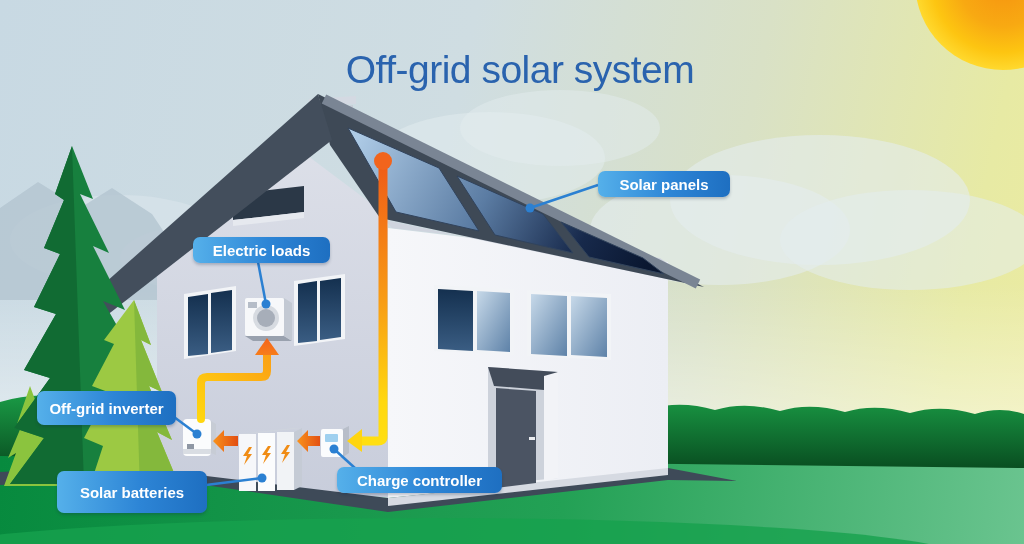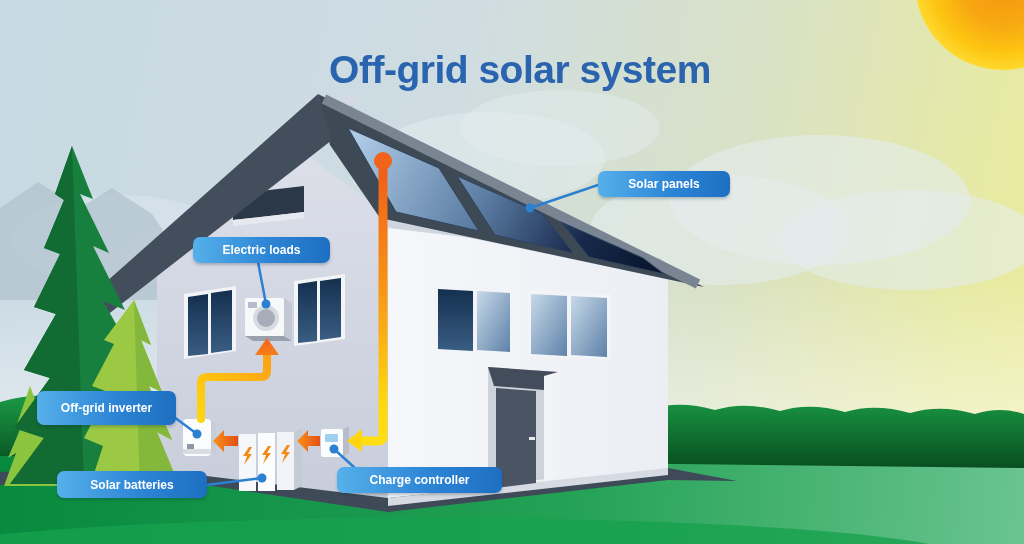--- a/index.html
+++ b/index.html
@@ -3,29 +3,29 @@
 <meta charset="utf-8">
 <style>
   html,body{margin:0;padding:0;background:#222;}
   .stage{position:relative;width:1024px;height:544px;overflow:hidden;
          font-family:"Liberation Sans",sans-serif;
          background:
            linear-gradient(180deg, rgba(255,255,255,0) 52%, rgba(255,255,255,0.40) 76%, rgba(255,255,255,0) 86%),
            linear-gradient(102deg, #c8d9e3 0%, #cfdde2 42%, #d9e1c6 68%, #e7eaa4 90%, #ecebA0 100%);}
   .stage svg{position:absolute;left:0;top:0;}
   .title{position:absolute;left:0;right:0;top:22px;text-align:center;
-         font-size:39px;font-weight:700;letter-spacing:-0.5px;color:#2a63ae;padding-left:16px;}
+         font-size:39px;font-weight:400;letter-spacing:-0.5px;color:#2a63ae;padding-left:16px;}
   .pill{position:absolute;display:flex;align-items:center;justify-content:center;
-        color:#fff;font-weight:700;font-size:12px;white-space:nowrap;
+        color:#fff;font-weight:700;font-size:15px;white-space:nowrap;
         background:linear-gradient(90deg,#55b0ea 0%,#2d85d6 55%,#1e6fc1 100%);
         border-radius:7px;box-shadow:0 2px 3px rgba(20,40,70,.25);}
   .pill.solar-panels{left:598px;top:171px;width:132px;height:26px;}
   .pill.electric-loads{left:193px;top:237px;width:137px;height:26px;}
   .pill.off-grid-inverter{left:37px;top:391px;width:139px;height:34px;}
-  .pill.solar-batteries{left:57px;top:471px;width:150px;height:27px;}
+  .pill.solar-batteries{left:57px;top:471px;width:150px;height:42px;}
   .pill.charge-controller{left:337px;top:467px;width:165px;height:26px;}
 </style>
 </head>
 <body>
 
 <div class="stage">
 
 <svg width="1024" height="544" viewBox="0 0 1024 544">
   <defs>
     <radialGradient id="sunG">

